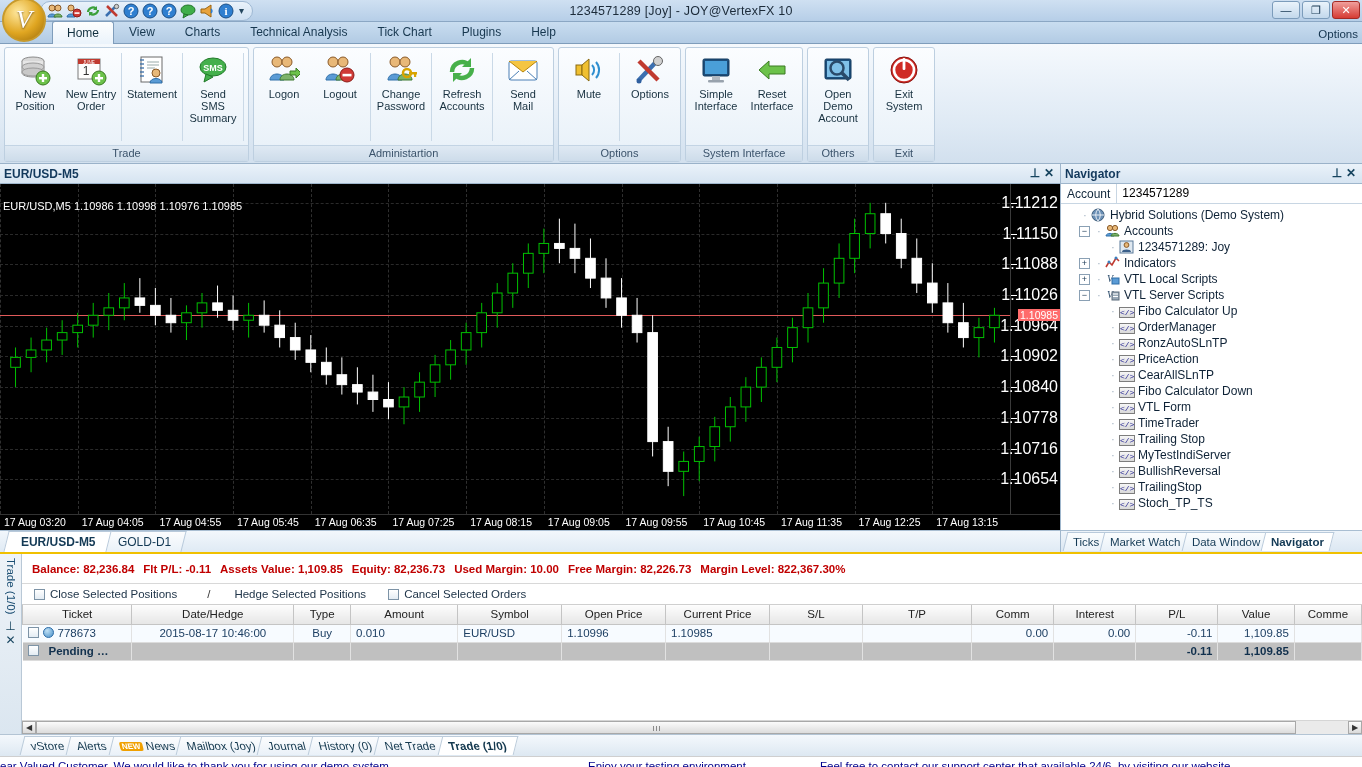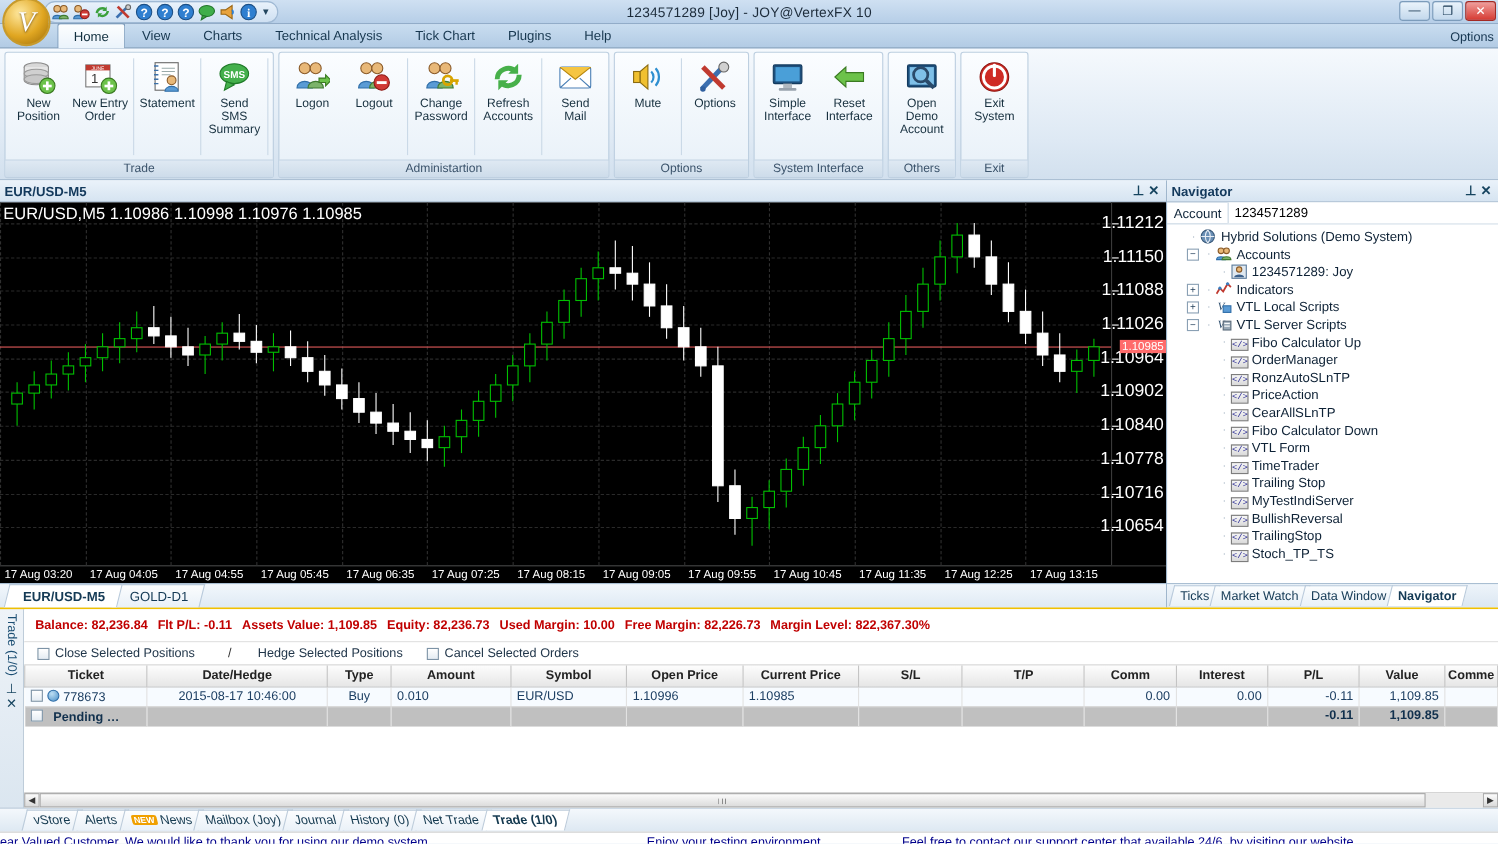--- a/index.html
+++ b/index.html
@@ -79,21 +79,21 @@
   
   .workspace{ display:flex; height:388px; }
   .chart-pane{ width:1060px; display:flex; flex-direction:column; background:#eef3f8;}
   .pane-head{
     height:20px; background:linear-gradient(#eaf2fa,#d6e4f1); border-bottom:1px solid #9fb6cc;
     display:flex; align-items:center; padding:0 4px; font-size:12px; color:#13395c; font-weight:bold;
   }
   .pane-head .sp{flex:1}
   .pin,.xc{ width:14px;height:14px; display:inline-block; text-align:center; line-height:13px; font-size:12px; color:#16445f;}
   .chart-area{ flex:1; background:#000; position:relative; overflow:hidden;}
-  .chart-info{ position:absolute; top:2px; left:3px; color:#fff; font-size:15px; z-index:4; white-space:nowrap;}
+  .chart-info{ position:absolute; top:16px; left:3px; color:#fff; font-size:11px; z-index:4; white-space:nowrap;}
   .price-axis{
     position:absolute; right:0; top:0; bottom:0; width:50px; background:#000;
     border-left:1px solid #3a3a3a; z-index:3;
   }
   .plabel{ position:absolute; right:2px; color:#fff; font-size:16px; transform:translateY(-50%); white-space:nowrap;}
   .ptick{ position:absolute; left:0; width:6px; height:1px; background:#fff;}
   .cur-price{
     position:absolute; right:0; background:#ff6b6b; color:#fff; font-size:10.5px;
     padding:0 2px; transform:translateY(-50%); white-space:nowrap; z-index:5;
   }
@@ -144,21 +144,21 @@
             padding-left:10px; color:#c00000; font-size:11.5px; font-weight:bold; white-space:nowrap;}
   .bal-bar span{ margin-right:9px;}
   .act-bar{ height:21px; display:flex; align-items:center; font-size:11.5px; color:#21364a; padding-left:12px;
             background:#fff; border-bottom:1px solid #cfcfcf;}
   .cb{ width:11px;height:11px;border:1px solid #7d93a6; background:linear-gradient(#fff,#e4ecf3); margin-right:5px;}
   .act-bar .it{ display:flex; align-items:center; margin-right:22px;}
   .slash{ margin:0 24px 0 8px; color:#333;}
   table.grid{ width:100%; border-collapse:collapse; font-size:11.5px;}
   table.grid th{
     background:linear-gradient(#fdfdfd,#e6e6e6); border:1px solid #c4c4c4; border-top:none;
-    font-weight:bold; height:19px; color:#222; padding:0 0;
+    font-weight:normal; height:19px; color:#222; padding:0 10px;
   }
   table.grid td{ border-right:1px solid #e2e2e2; border-bottom:1px solid #dcdcdc; height:18px; padding:0 5px; color:#1d3f63;}
   tr.row1 td{ background:#f7fbff;}
   tr.row2 td{ background:#c0c0c0; color:#11304d; font-weight:bold;}
   .num{ text-align:right;}
   .ctr{ text-align:center;}
   .red{ color:#d01010;}
   .hscroll{ height:14px; background:#f0f0f0; border-top:1px solid #d5d5d5; display:flex; align-items:center;}
   .hs-arrow{ width:14px;height:13px;background:linear-gradient(#fcfcfc,#dadada); border:1px solid #a8a8a8;
              font-size:8px; text-align:center; line-height:11px; color:#333;}

